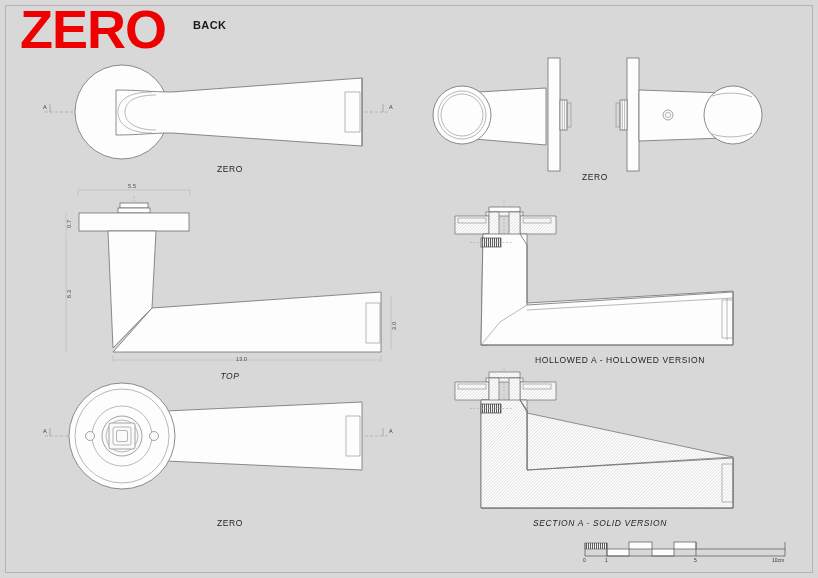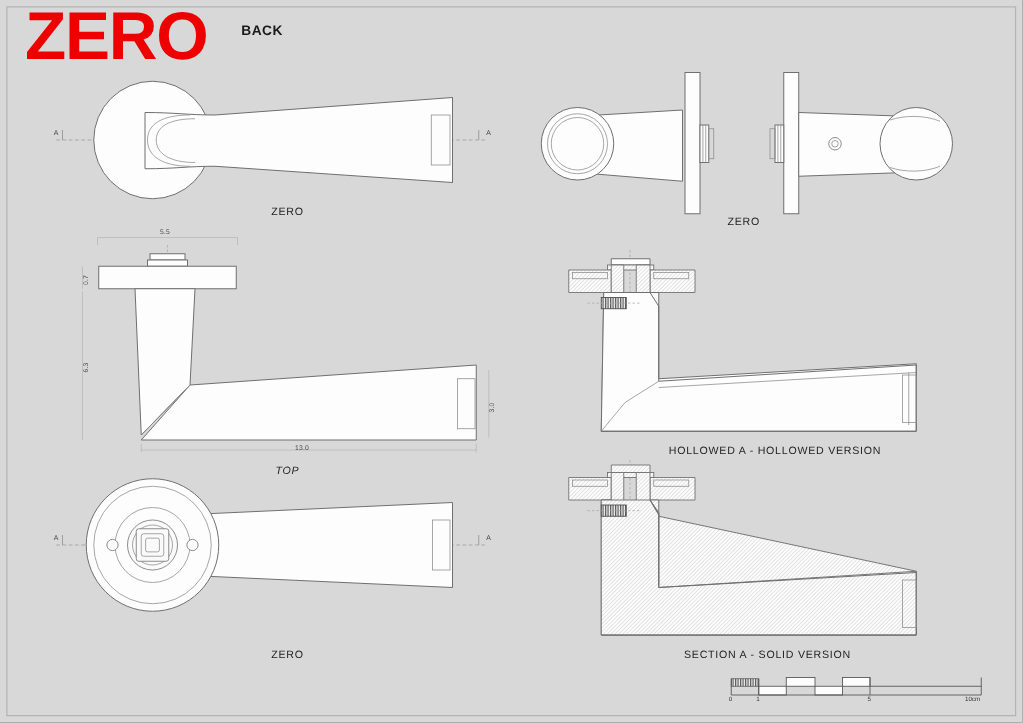--- a/index.html
+++ b/index.html
@@ -282,21 +282,21 @@
   <div class="view-label" style="left:180px;top:164px;width:100px;">ZERO</div>
 
   <div class="view-label" style="left:545px;top:172px;width:100px;">ZERO</div>
 
   <div class="view-label" style="left:180px;top:371px;width:100px;font-style:italic;">TOP</div>
 
   <div class="view-label" style="left:180px;top:518px;width:100px;">ZERO</div>
 
   <div class="view-label" style="left:490px;top:355px;width:260px;">HOLLOWED A - HOLLOWED VERSION</div>
 
-  <div class="view-label" style="left:484px;top:518px;width:260px;">SECTION A - SOLID VERSION</div>
+  <div class="view-label" style="left:470px;top:518px;width:260px;font-style:italic;">SECTION A - SOLID VERSION</div>
 
   <div class="secmark" style="left:43px;top:104px;">A</div>
   <div class="secmark" style="left:389px;top:104px;">A</div>
   <div class="secmark" style="left:43px;top:428px;">A</div>
   <div class="secmark" style="left:389px;top:428px;">A</div>
 
   <div class="dim-text" style="left:128px;top:183px;">5.5</div>
 
   <div class="dim-text vert" style="left:66px;top:228px;">0.7</div>
 

